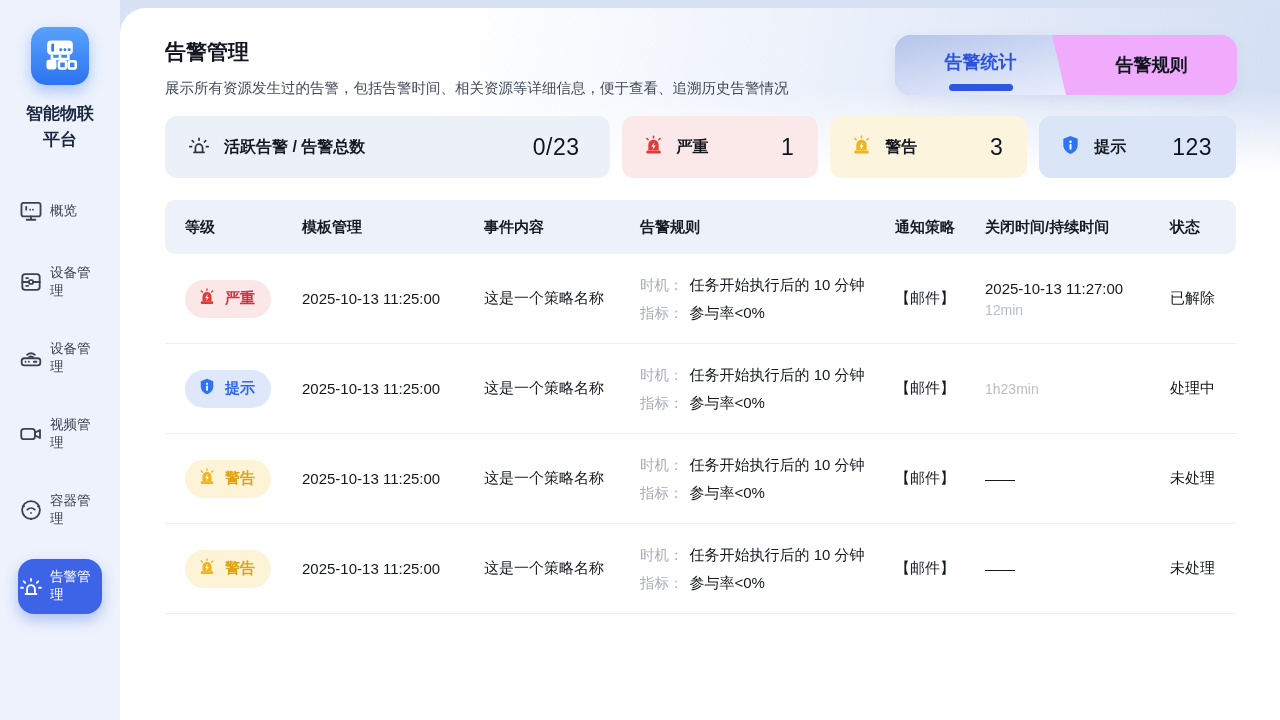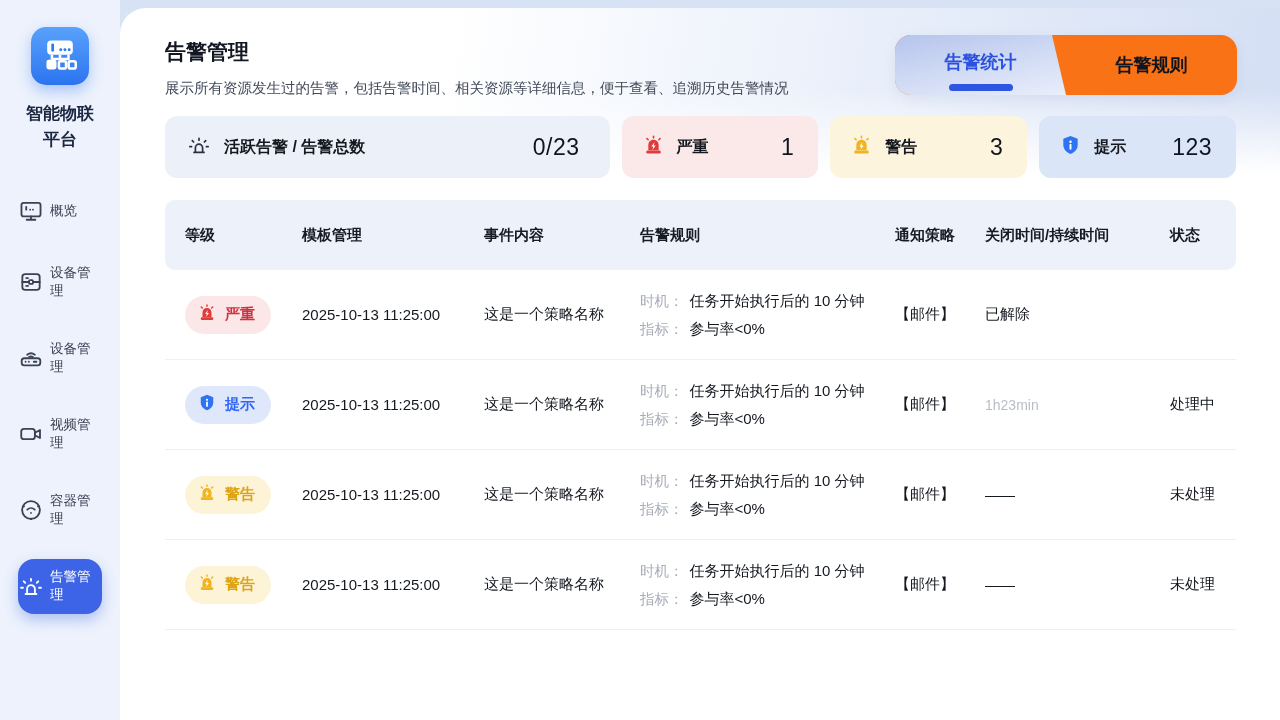--- a/index.html
+++ b/index.html
@@ -50,21 +50,21 @@
   }
   .content { position:relative; z-index:1; }
 
   .page-header { padding:30px 44px 0 45px; }
   .page-title { font-size:21px; font-weight:700; color:#121722; }
   .page-subtitle { margin-top:13px; font-size:14.5px; color:#414958; }
 
   
   .tabs {
     position:absolute; right:43px; top:27px; width:342px; height:60px; z-index:2;
-    background:#f97316; border-radius:16px; display:flex; overflow:hidden;
+    background:#f0abfc; border-radius:16px; display:flex; overflow:hidden;
     box-shadow:0 4px 14px rgba(40,62,120,.07);
   }
   .tab {
     flex:1; position:relative; display:flex; align-items:center; justify-content:center;
     font-size:18px; font-weight:700; color:#11151f; cursor:pointer;
   }
   .tab.active {
     color:#2b52df;
     background:linear-gradient(168deg,#b6c4ec 0%, #cdd8f3 45%, #e9eefb 100%);
     clip-path:polygon(0 0, calc(100% - 14px) 0, 100% 100%, 0 100%);
@@ -93,21 +93,21 @@
   .stat-card[data-type="info"]    { background:#dbe5f8; }
 
   
   .table { margin:22px 44px 0 45px; }
   .t-grid {
     display:grid;
     grid-template-columns:117px 182px 156px 255px 90px 185px 1fr;
     align-items:center; padding-left:20px;
   }
   .t-header {
-    height:70px; background:#edf1fa; border-radius:10px;
+    height:54px; background:#edf1fa; border-radius:10px;
     font-size:15px; font-weight:600; color:#171b24;
   }
   .t-row { height:90px; border-bottom:1px solid #edeff3; font-size:15px; color:#14181f; }
   .badge {
     display:inline-flex; align-items:center; gap:8px; height:38px;
     padding:0 16px 0 12px; border-radius:999px; font-size:15px; font-weight:600;
   }
   .badge svg { width:20px; height:20px; }
   .badge[data-variant="severe"]  { background:#fbe7e7; color:#d03340; }
   .badge[data-variant="info"]    { background:#dfe8fb; color:#2f66f5; }
@@ -292,20 +292,24 @@
                 </svg></span>
               <span>严重</span>
             </span></div>
         <div class="cell-time">2025-10-13 11:25:00</div>
         <div class="cell-content">这是一个策略名称</div>
         <div>
           <div class="rule-line"><span class="rule-label">时机：</span><span>任务开始执行后的 10 分钟</span></div>
           <div class="rule-line"><span class="rule-label">指标：</span><span>参与率&lt;0%</span></div>
         </div>
         <div class="cell-notify">【邮件】</div>
+        <div>
+          <div class="close-time">2025-10-13 11:27:00</div>
+          <div class="duration">12min</div>
+        </div>
         <div class="cell-status">已解除</div>
       </div>
 
       <div class="t-grid t-row">
         <div><span class="badge" data-variant="info">
               <span><svg viewBox="0 0 24 24">
                   <path d="M12 2.2 4.5 5v6.2c0 4.7 3.1 8 7.5 9.6 4.4-1.6 7.5-4.9 7.5-9.6V5L12 2.2z" fill="#2f73f2"></path>
                   <circle cx="12" cy="8.2" r="1.3" fill="#ffffff"></circle>
                   <rect x="10.95" y="10.3" width="2.1" height="6.2" rx="1.05" fill="#ffffff"></rect>
                 </svg></span>

